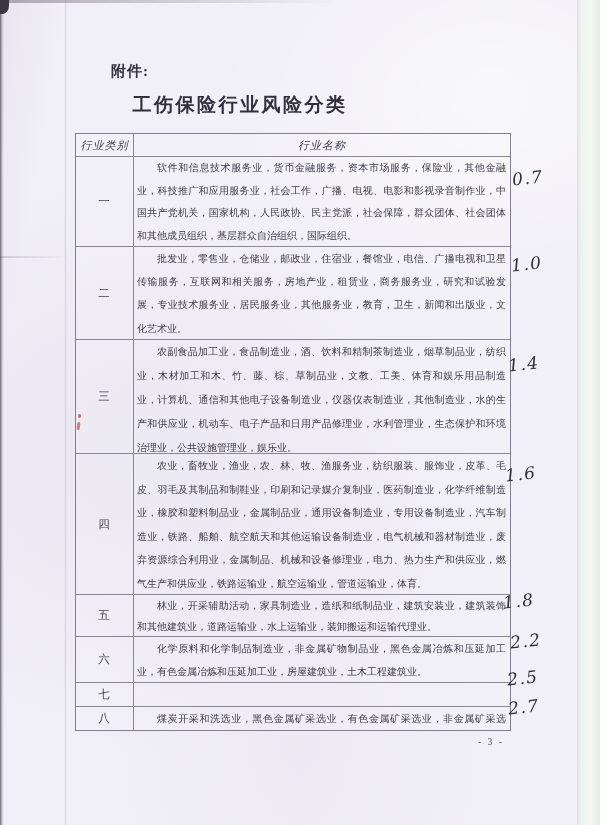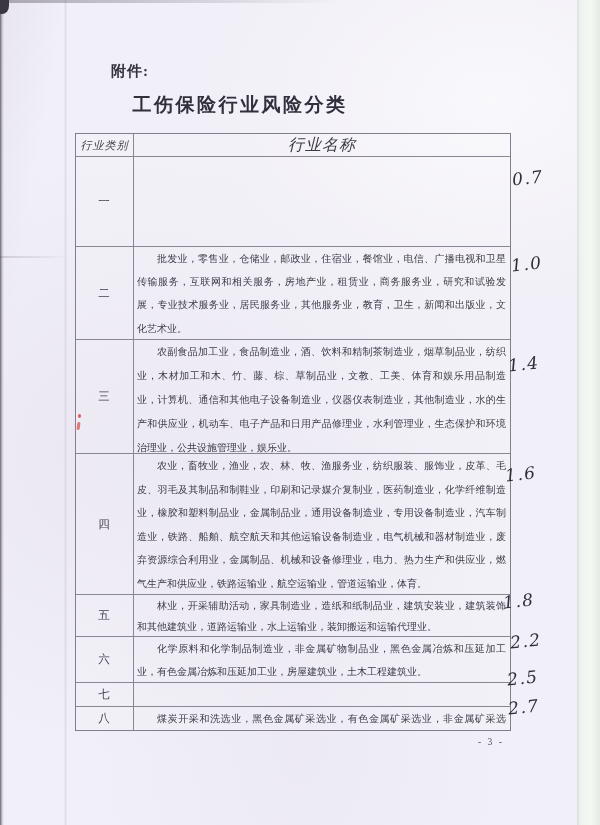--- a/index.html
+++ b/index.html
@@ -56,21 +56,21 @@
     border-right:1px solid #8a8795; font-size:11.5px; color:#413f4b; letter-spacing:1px;
   }
   .cell-name {
     padding:0 4px 0 3px; font-size:10px; text-align:justify;
     text-justify:inter-character; overflow:hidden; color:#3d3b47;
   }
   .cell-name p { text-indent:2em; }
   .t-header { height:22px; }
   .t-header .cell-cat { font-size:11px; letter-spacing:1px; }
   .t-header .cell-name { display:flex; align-items:center; justify-content:center;
-    font-size:16px; text-indent:0; letter-spacing:1px; padding:0; }
+    font-size:11px; text-indent:0; letter-spacing:1px; padding:0; }
   .row-0 { height:90px; }  .row-0 .cell-name { line-height:22.5px; }
   .row-1 { height:93px; }  .row-1 .cell-name { line-height:23.2px; }
   .row-2 { height:114px; } .row-2 .cell-name { line-height:24px; }
   .row-3 { height:141px; } .row-3 .cell-name { line-height:23.5px; }
   .row-4 { height:42px; }  .row-4 .cell-name { line-height:21px; }
   .row-5 { height:46px; }  .row-5 .cell-name { line-height:23px; }
   .row-6 { height:24px; }  .row-6 .cell-name { line-height:24px; }
   .row-7 { height:24px; }  .row-7 .cell-name { line-height:24px; }
 
   
@@ -105,20 +105,23 @@
   <div class="doc-title">工伤保险行业风险分类</div>
 
   <div class="risk-table">
     <div class="t-row t-header">
       <div class="cell-cat">行业类别</div>
       <div class="cell-name">行业名称</div>
     </div>
 
     <div class="t-row row-0">
       <div class="cell-cat">一</div>
+      <div class="cell-name">
+          <p>软件和信息技术服务业，货币金融服务，资本市场服务，保险业，其他金融业，科技推广和应用服务业，社会工作，广播、电视、电影和影视录音制作业，中国共产党机关，国家机构，人民政协、民主党派，社会保障，群众团体、社会团体和其他成员组织，基层群众自治组织，国际组织。</p>
+        </div>
     </div>
     <div class="t-row row-1">
       <div class="cell-cat">二</div>
       <div class="cell-name">
           <p>批发业，零售业，仓储业，邮政业，住宿业，餐馆业，电信、广播电视和卫星传输服务，互联网和相关服务，房地产业，租赁业，商务服务业，研究和试验发展，专业技术服务业，居民服务业，其他服务业，教育，卫生，新闻和出版业，文化艺术业。</p>
         </div>
     </div>
     <div class="t-row row-2">
       <div class="cell-cat">三</div>
       <div class="cell-name">

